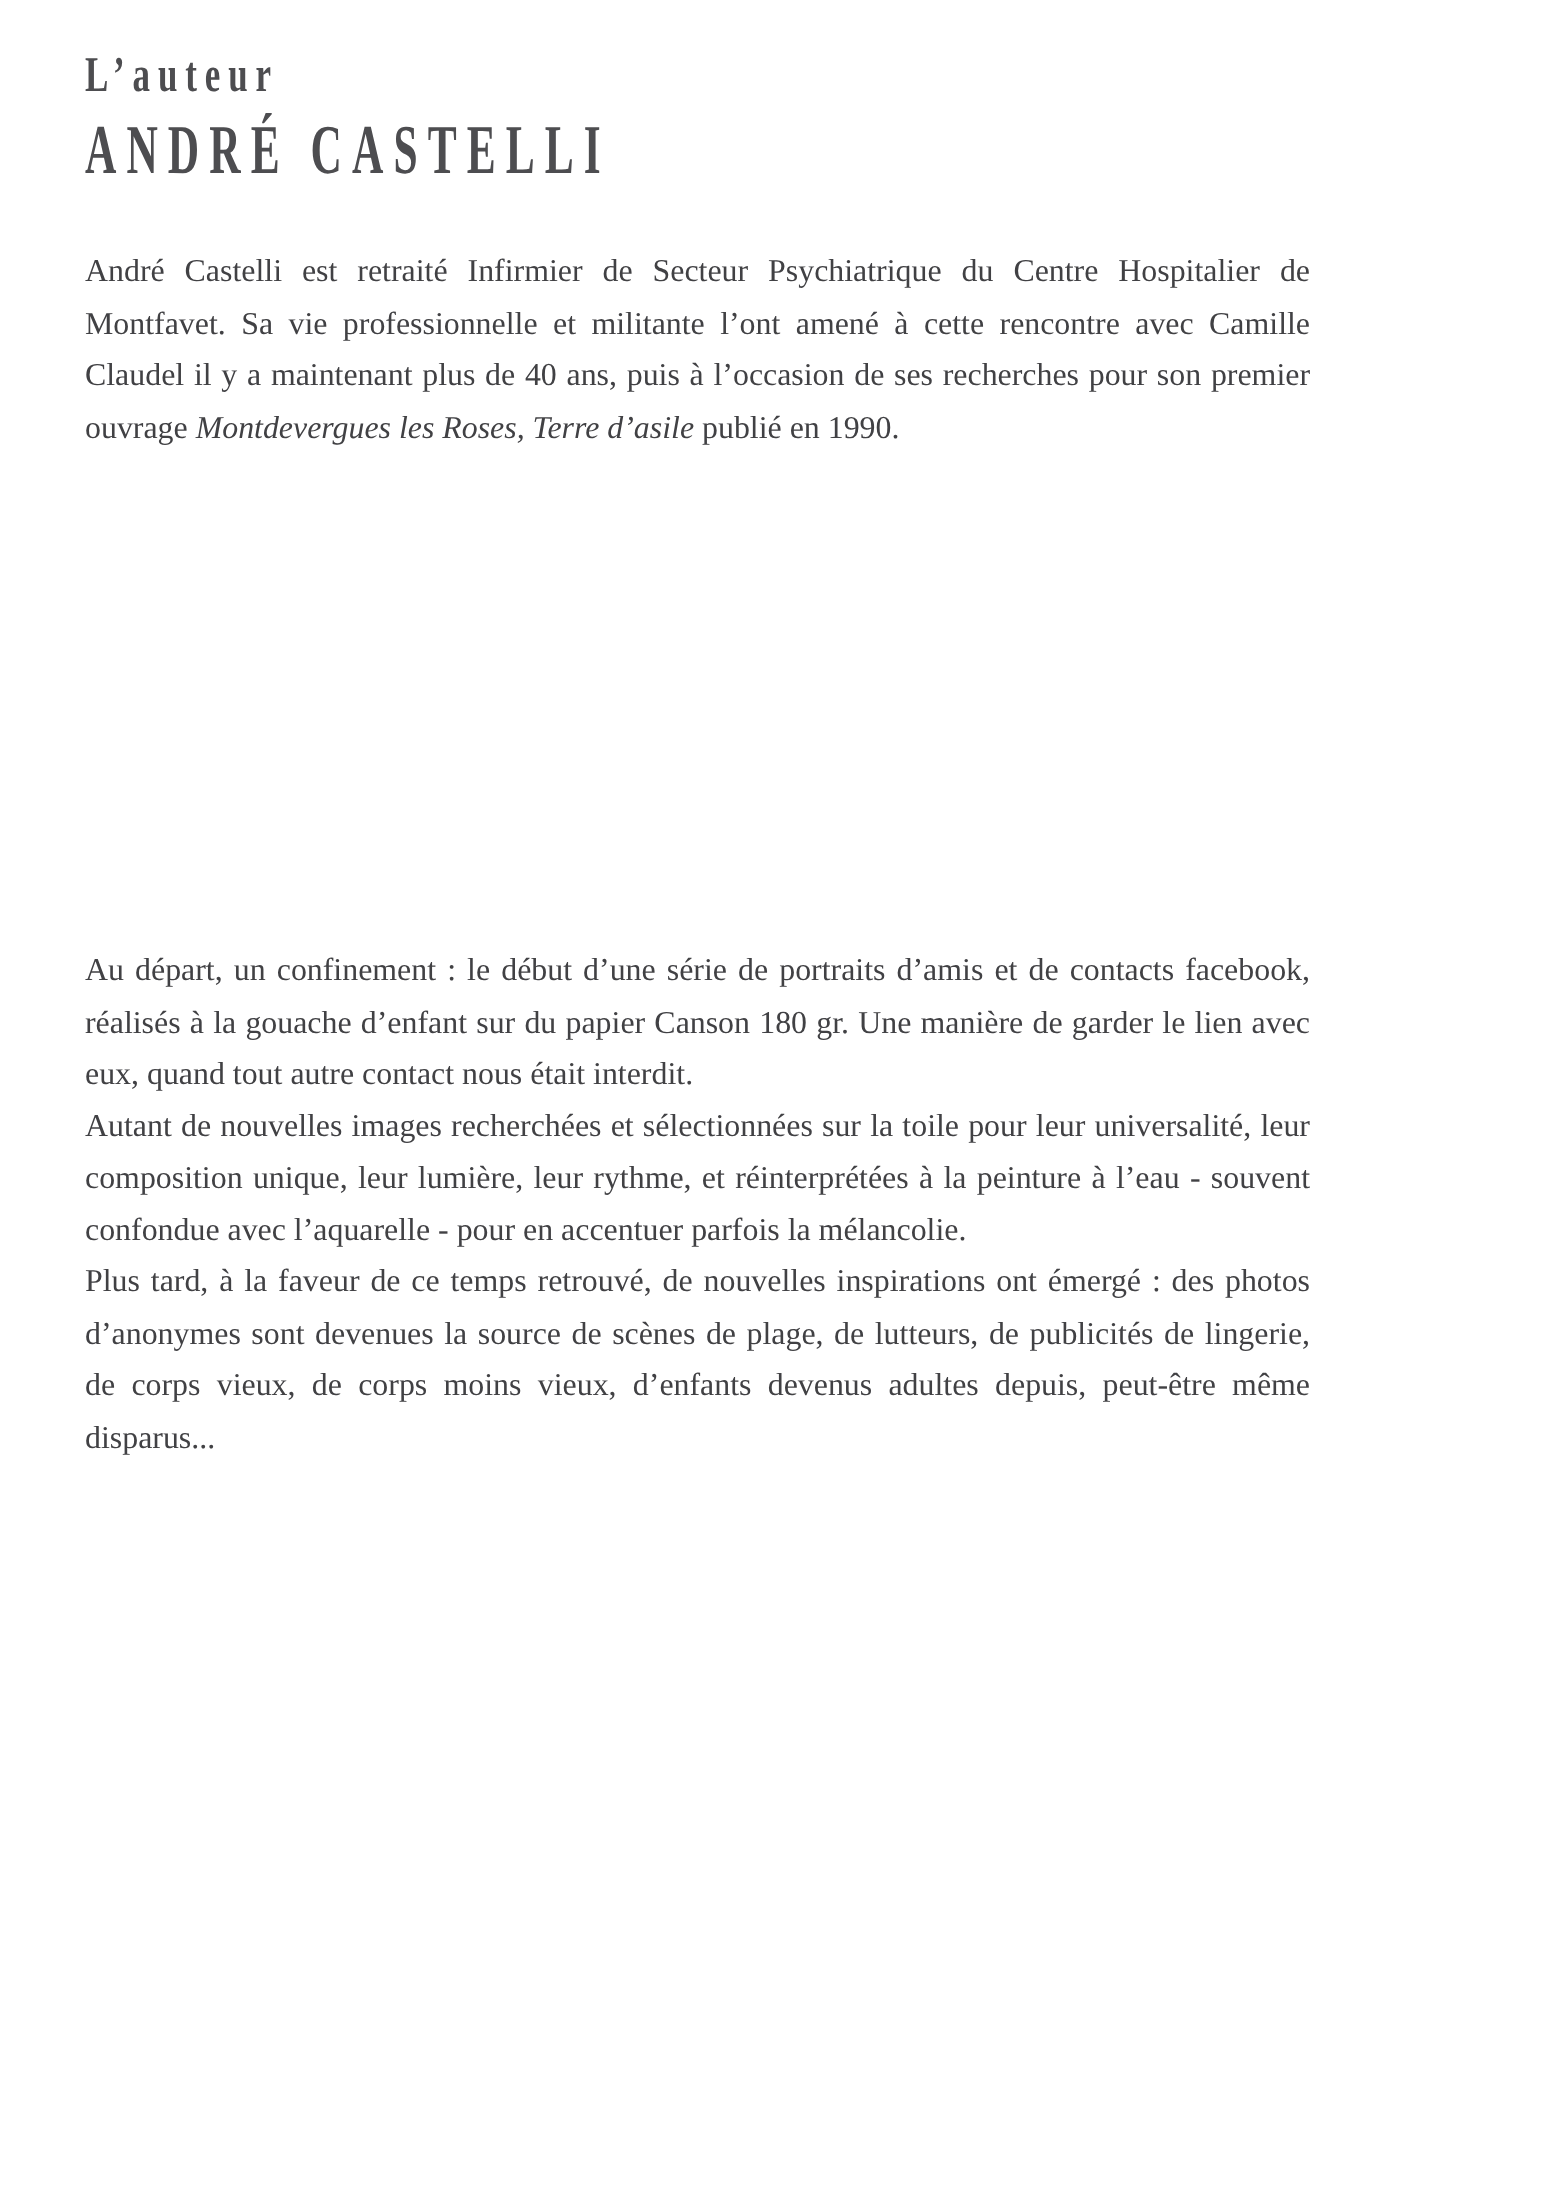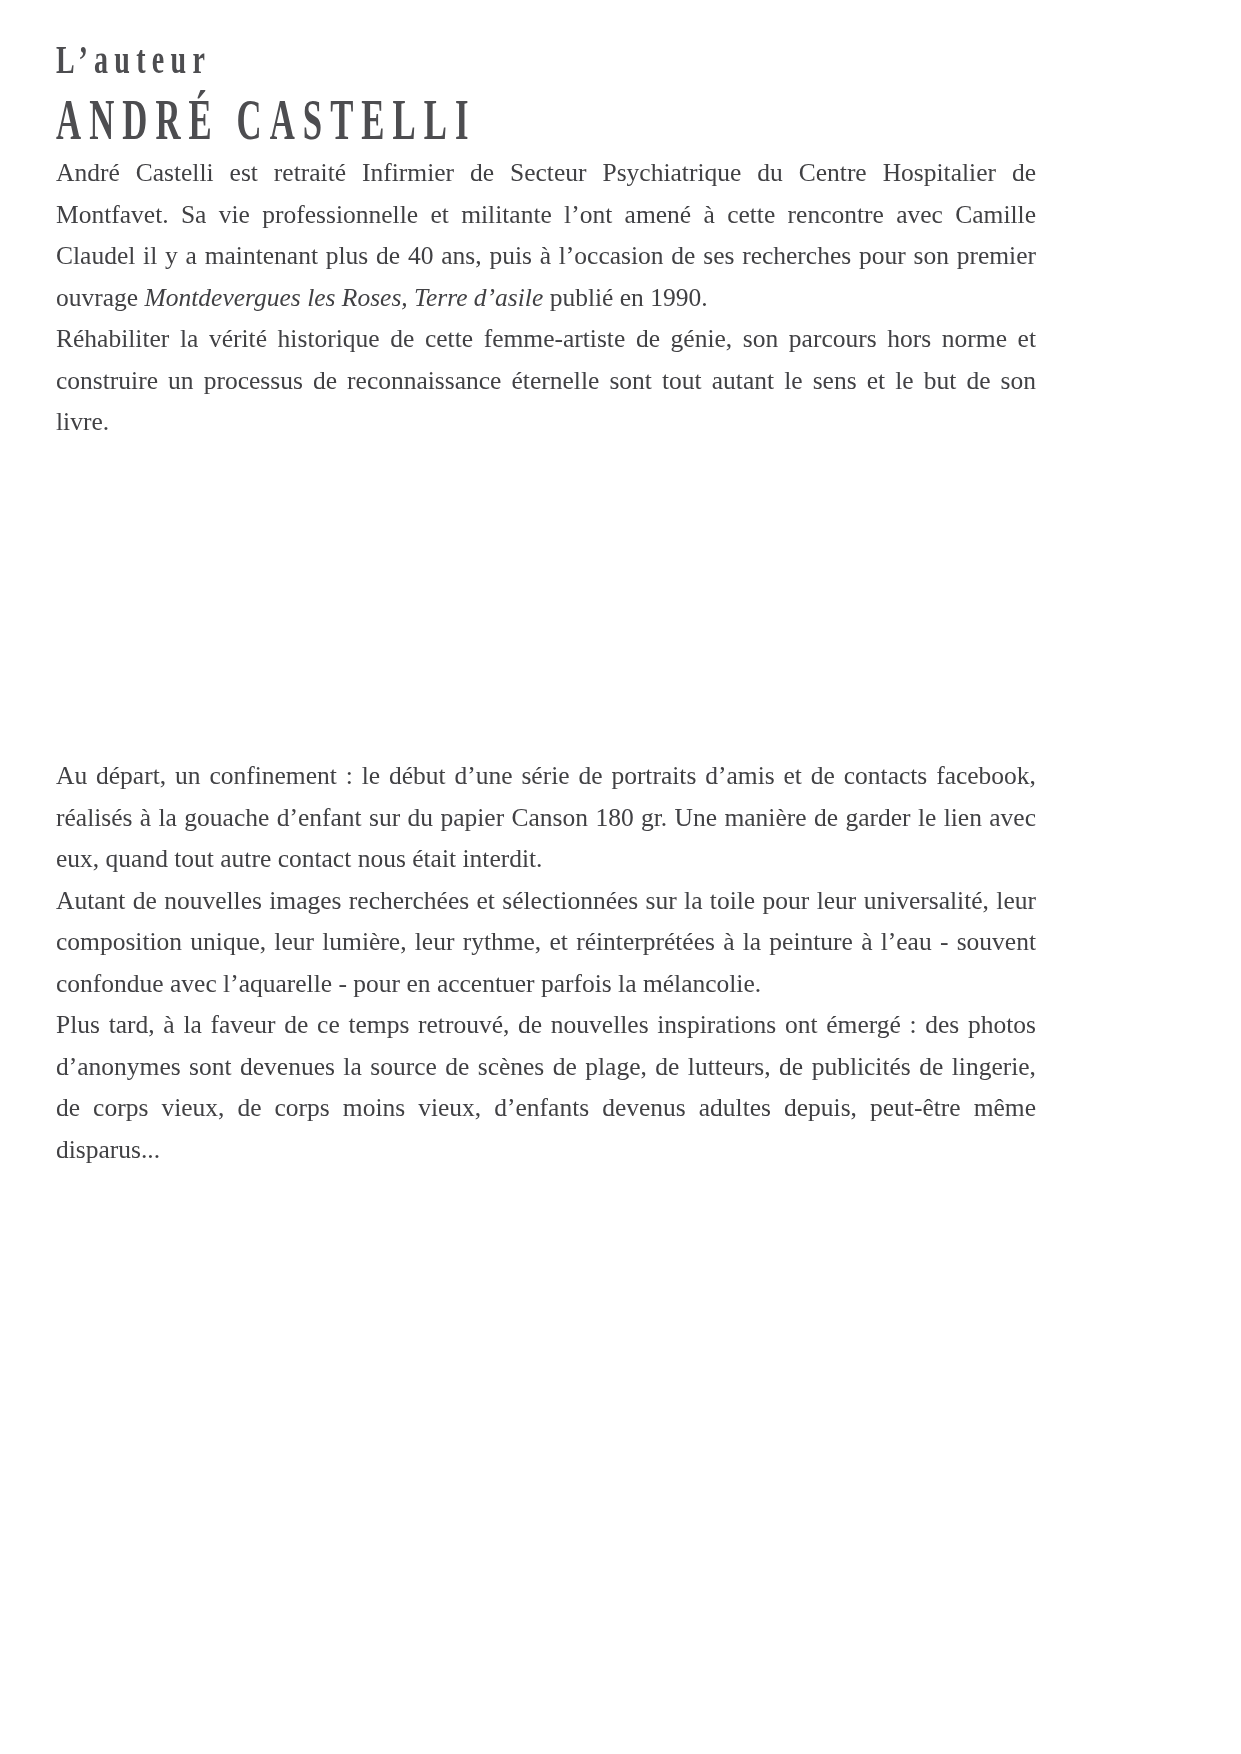--- a/index.html
+++ b/index.html
@@ -23,21 +23,21 @@
     width: 1241px;
     height: 1754px;
     box-sizing: border-box;
     padding: 0;
     background: #ffffff;
   }
 
   
   .section {
     position: absolute;
-    left: 56px;
+    left: 68px;
     width: 980px;
   }
 
   #section-auteur  { top: 34px; }
   #section-illustratrice { top: 726px; }
 
   
   .heading-block {
     margin: 0 0 0 0;
     color: #4a4a4d;
@@ -87,21 +87,21 @@
   .body-copy p + p {
     margin-top: 0;
   }
 
   .body-copy em,
   .body-copy .italic {
     font-style: italic;
   }
 
   
-  #auteur-body { }
+  #auteur-body { margin-top: 44px; }
   #illustratrice-body { margin-top: 29px; }
 
   
   .tight {
     letter-spacing: -0.15px;
   }
 </style>
 </head>
 <body>
 
@@ -110,23 +110,20 @@
   <section class="section" id="section-auteur">
 
     <div class="heading-block">
       <span class="heading-line heading-title">L’auteur</span>
       <span class="heading-line heading-name">ANDRÉ CASTELLI</span>
     </div>
 
     <div class="body-copy" id="auteur-body">
       <p>
         <span>André Castelli est retraité Infirmier de Secteur Psychiatrique du Centre Hospitalier de Montfavet. Sa vie professionnelle et militante l’ont amené à cette rencontre avec Camille Claudel il y a maintenant plus de 40 ans, puis à l’occasion de ses recherches pour son premier ouvrage </span><em class="italic">Montdevergues les Roses, Terre d’asile</em><span> publié en 1990.</span>
-      </p>
-      <p>
-        <span>Réhabiliter la vérité historique de cette femme-artiste de génie, son parcours hors norme et construire un processus de reconnaissance éternelle sont tout autant le sens et le but de son livre.</span>
       </p>
     </div>
 
   </section>
 
   <section class="section" id="section-illustratrice">
 
 
     <div class="body-copy" id="illustratrice-body">
       <p>

